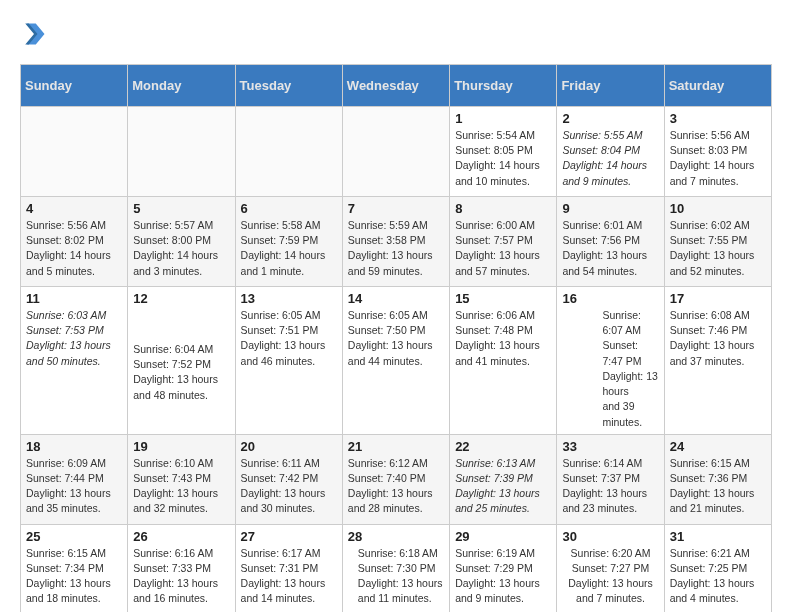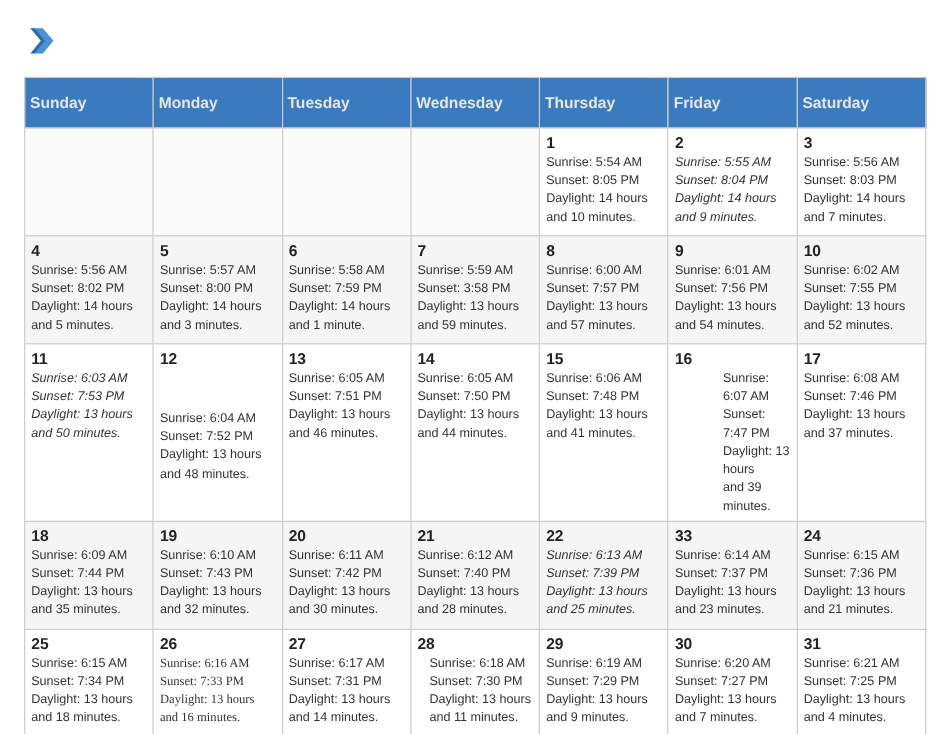--- a/index.html
+++ b/index.html
@@ -308,21 +308,21 @@
       <tr>
         <td>
           <span class="day-num">25</span>
           <div class="day-info" style="white-space: pre-line;">Sunrise: 6:15 AM
 Sunset: 7:34 PM
 Daylight: 13 hours
 and 18 minutes.</div>
         </td>
         <td>
           <span class="day-num">26</span>
-          <div class="day-info" style="white-space: pre-line; font-family: Liberation Serif, serif;">Sunrise: 6:16 AM
+          <div class="day-info" style="white-space: pre-line;">Sunrise: 6:16 AM
 Sunset: 7:33 PM
 Daylight: 13 hours
 and 16 minutes.</div>
         </td>
         <td>
           <span class="day-num">27</span>
           <div class="day-info" style="white-space: pre-line;">Sunrise: 6:17 AM
 Sunset: 7:31 PM
 Daylight: 13 hours
 and 14 minutes.</div>
@@ -336,21 +336,21 @@
         </td>
         <td>
           <span class="day-num">29</span>
           <div class="day-info" style="white-space: pre-line;">Sunrise: 6:19 AM
 Sunset: 7:29 PM
 Daylight: 13 hours
 and 9 minutes.</div>
         </td>
         <td>
           <span class="day-num">30</span>
-          <div class="day-info" style="white-space: pre-line;">Sunrise: 6:20 AM
+          <div class="day-info" style="white-space: pre-line; text-align: center;">Sunrise: 6:20 AM
 Sunset: 7:27 PM
 Daylight: 13 hours
 and 7 minutes.</div>
         </td>
         <td>
           <span class="day-num">31</span>
           <div class="day-info" style="white-space: pre-line;">Sunrise: 6:21 AM
 Sunset: 7:25 PM
 Daylight: 13 hours
 and 4 minutes.</div>

